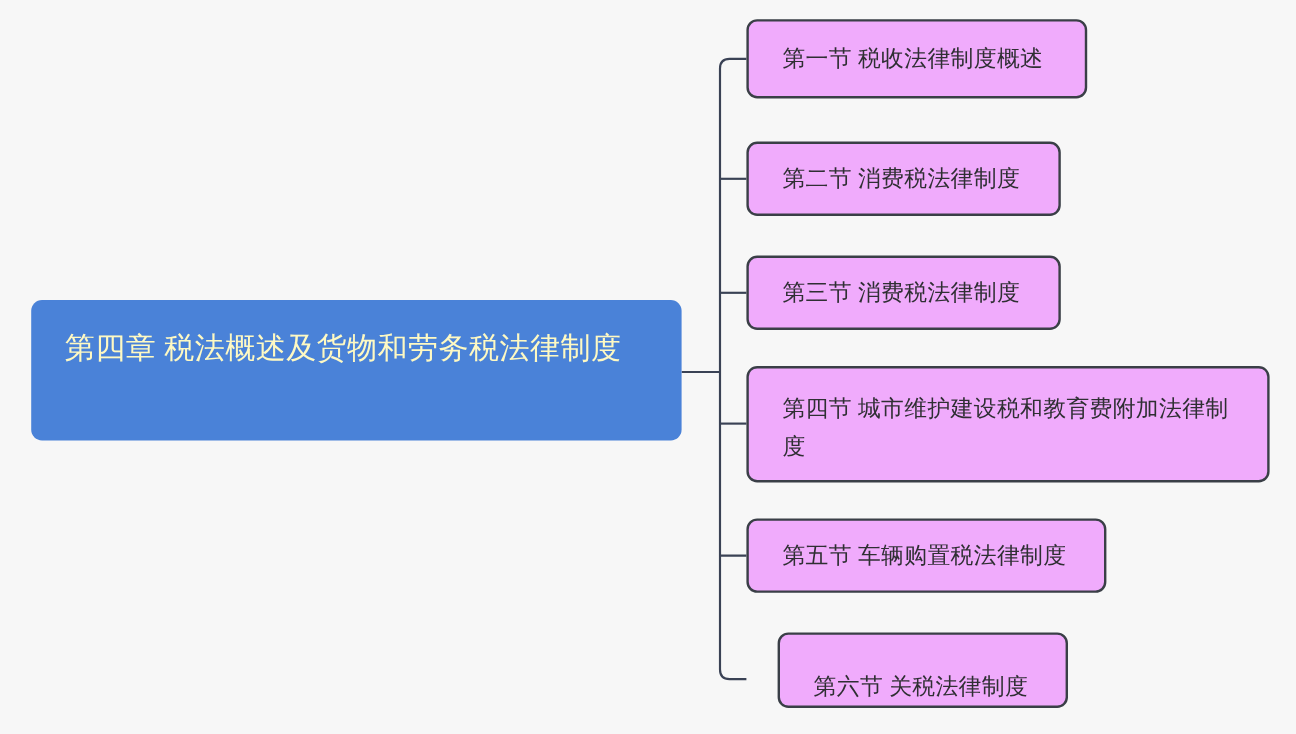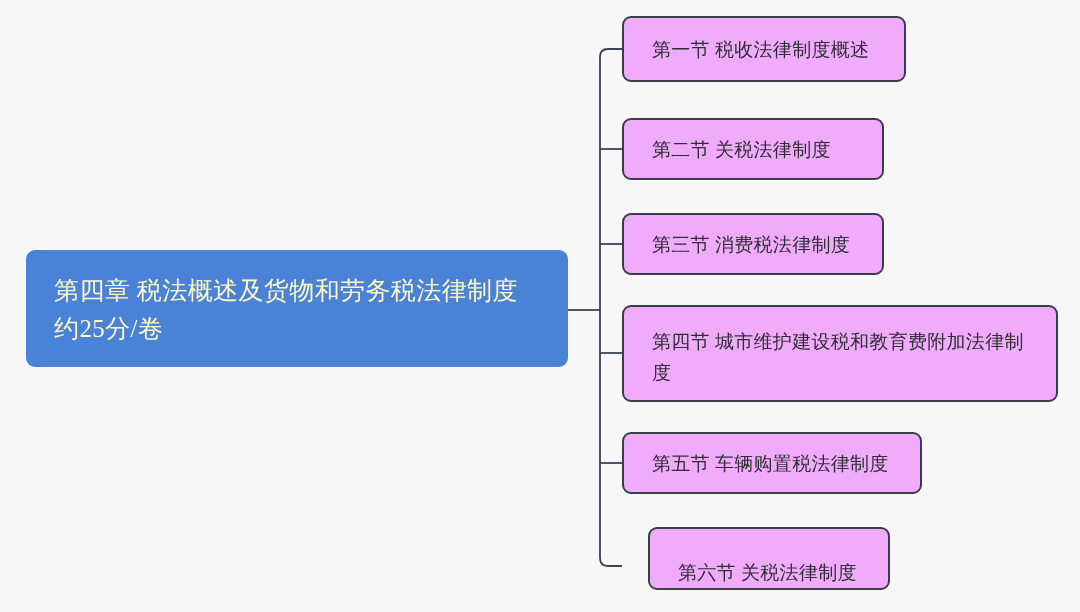--- a/index.html
+++ b/index.html
@@ -94,29 +94,28 @@
     <path d="M600 310 V57 Q600 49 608 49 H622" fill="none" stroke="#3a4255" stroke-width="1.8" stroke-linecap="butt"></path>
 
     <path d="M600 149 H622" fill="none" stroke="#3a4255" stroke-width="1.8"></path>
     <path d="M600 244 H622" fill="none" stroke="#3a4255" stroke-width="1.8"></path>
     <path d="M600 353 H622" fill="none" stroke="#3a4255" stroke-width="1.8"></path>
     <path d="M600 463 H622" fill="none" stroke="#3a4255" stroke-width="1.8"></path>
   </svg>
 
   <div class="root-node">
     <div class="root-line">第四章  税法概述及货物和劳务税法律制度</div>
-    <div class="root-line">约25分/卷</div>
   </div>
 
   <div class="node n1">
     <span class="node-label">第一节  税收法律制度概述</span>
   </div>
 
   <div class="node n2">
-    <span class="node-label">第二节  关税法律制度</span>
+    <span class="node-label">第二节  消费税法律制度</span>
   </div>
 
   <div class="node n4">
     <span class="node-label">第四节  城市维护建设税和教育费附加法律制度</span>
   </div>
 
   <div class="node n3">
     <span class="node-label">第三节  消费税法律制度</span>
   </div>
 

